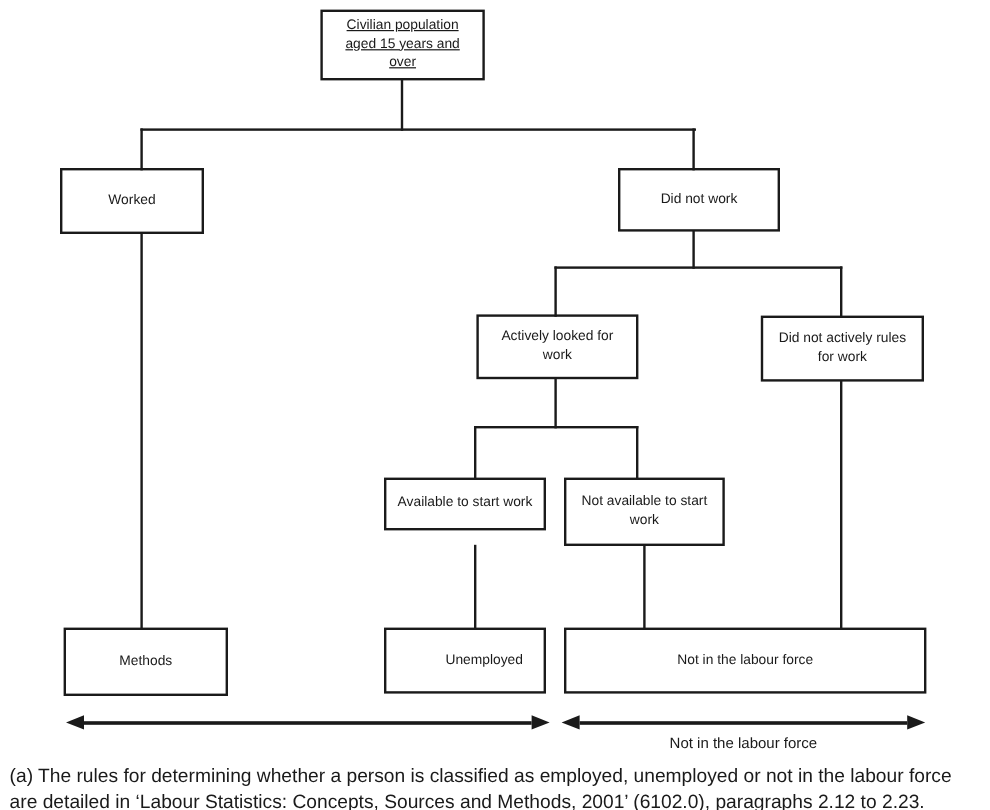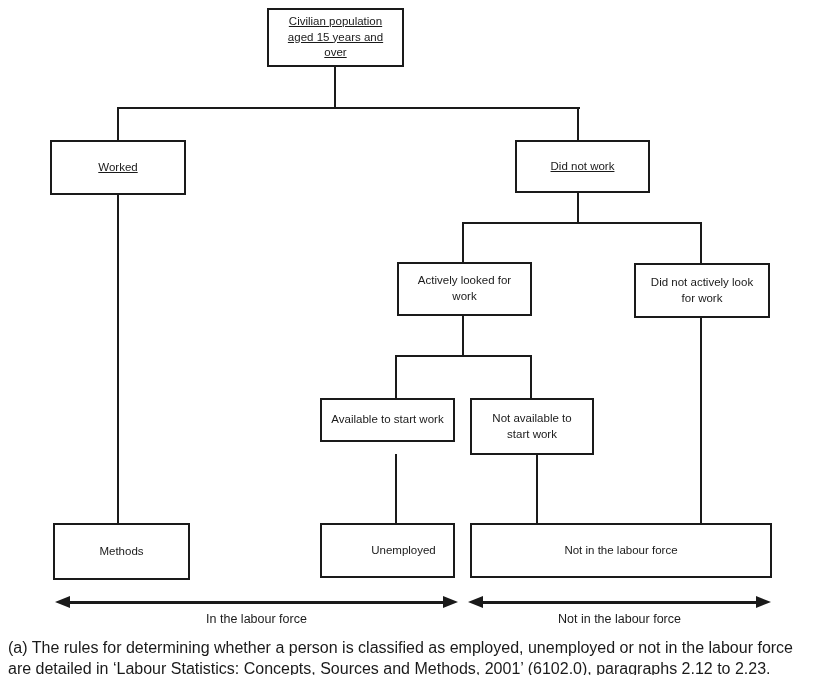--- a/index.html
+++ b/index.html
@@ -20,26 +20,26 @@
     text-align:center;
     font-size:11.5px; line-height:1.35;
     padding:2px 8px;
   }
   .hline, .vline { position:absolute; background:#1a1a1a; }
   .hline { height:2px; }
   .vline { width:2px; }
 
   
   #n-civilian      { left:267px; top:8px;   width:137px; height:59px;text-decoration:underline; }
-  #n-worked        { left:50px;  top:140px; width:136px; height:55px;text-decoration:underline; }
-  #n-didnotwork    { left:515px; top:140px; width:135px; height:53px;text-decoration:underline; }
+  #n-worked        { left:50px;  top:140px; width:120px; height:55px; }
+  #n-didnotwork    { left:515px; top:140px; width:135px; height:53px; }
   #n-actively      { left:397px; top:262px; width:135px; height:54px; }
   #n-didnotactively{ left:634px; top:263px; width:136px; height:55px; }
   #n-available     { left:320px; top:398px; width:135px; height:44px; }
-  #n-notavailable  { left:470px; top:398px; width:124px; height:57px; }
+  #n-notavailable  { left:470px; top:398px; width:134px; height:57px; }
   #n-employed      { left:53px;  top:523px; width:137px; height:57px; }
   #n-unemployed    { left:320px; top:523px; width:135px; height:55px;padding-left:40px; }
   #n-notinlf       { left:470px; top:523px; width:302px; height:55px; }
 
   
   #l-v1  { left:334px; top:66px;  height:43px; }
   #l-h1  { left:117px; top:107px; width:463px; }
   #l-v2  { left:117px; top:107px; height:35px; }
   #l-v3  { left:577px; top:107px; height:35px; }
   #l-v4  { left:577px; top:192px; height:32px; }
@@ -79,21 +79,21 @@
 </style>
 </head>
 <body>
 
 <div id="canvas">
 
   <div class="node" id="n-civilian">Civilian population aged 15 years and over</div>
   <div class="node" id="n-worked">Worked</div>
   <div class="node" id="n-didnotwork">Did not work</div>
   <div class="node" id="n-actively">Actively looked for work</div>
-  <div class="node" id="n-didnotactively">Did not actively look for work</div>
+  <div class="node" id="n-didnotactively">Did not actively rules for work</div>
   <div class="node" id="n-available">Available to start work</div>
   <div class="node" id="n-notavailable">Not available to start work</div>
   <div class="node" id="n-employed">Methods</div>
   <div class="node" id="n-unemployed">Unemployed</div>
   <div class="node" id="n-notinlf">Not in the labour force</div>
 
   <div class="vline" id="l-v1"></div>
   <div class="hline" id="l-h1"></div>
   <div class="vline" id="l-v2"></div>
   <div class="vline" id="l-v3"></div>
@@ -114,18 +114,17 @@
     <span class="head-left"></span>
     <span class="shaft"></span>
     <span class="head-right"></span>
   </div>
   <div class="arrow" id="arrow-right">
     <span class="head-left"></span>
     <span class="shaft"></span>
     <span class="head-right"></span>
   </div>
 
-  <div class="arrow-label" id="label-inlf">In the labour force</div>
   <div class="arrow-label" id="label-notinlf">Not in the labour force</div>
 
   <div id="footnote">(a) The rules for determining whether a person is classified as employed, unemployed or not in the labour force are detailed in ‘Labour Statistics: Concepts, Sources and Methods, 2001’ (6102.0), paragraphs 2.12 to 2.23.</div>
 
 </div>
 
 </body></html>

